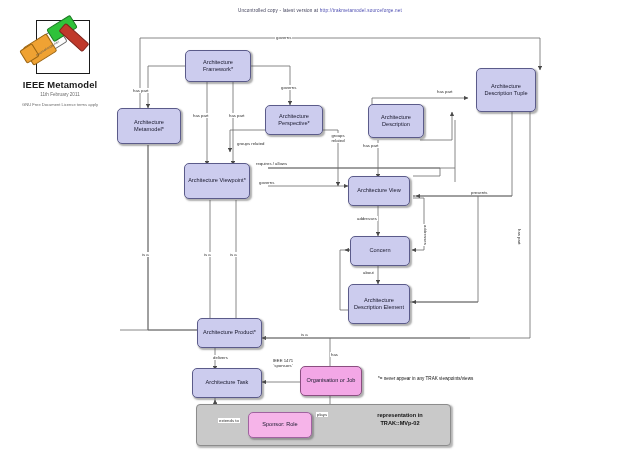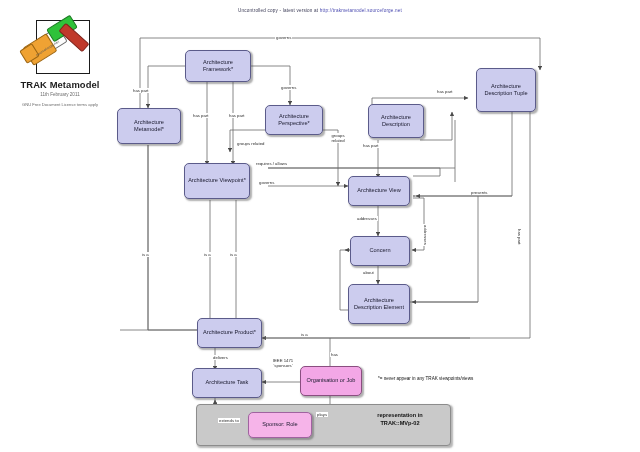--- a/index.html
+++ b/index.html
@@ -88,21 +88,21 @@
   <div class="logo-wrap">
     <div class="logo-box">
       <div class="logo-frame"></div>
       <div class="chip chip-white"></div>
       <div class="chip chip-green"></div>
       <div class="chip chip-red"></div>
       <div class="chip chip-orange"></div>
       <div class="chip chip-orange2"></div>
       <div class="logo-diag-text">sourceforge.net</div>
     </div>
-    <div class="logo-title">TRAK Metamodel</div>
+    <div class="logo-title">IEEE Metamodel</div>
     <div class="logo-date">11th February 2011</div>
     <div class="logo-lic">GNU Free Document License terms apply</div>
   </div>
 
   <svg class="wires" viewBox="0 0 640 452">
     <defs>
       <marker id="ah" markerWidth="6" markerHeight="6" refX="5" refY="3" orient="auto">
         <path d="M0,0.4 L5.4,3 L0,5.6 z" fill="#4a4a4a"></path>
       </marker>
     </defs>

